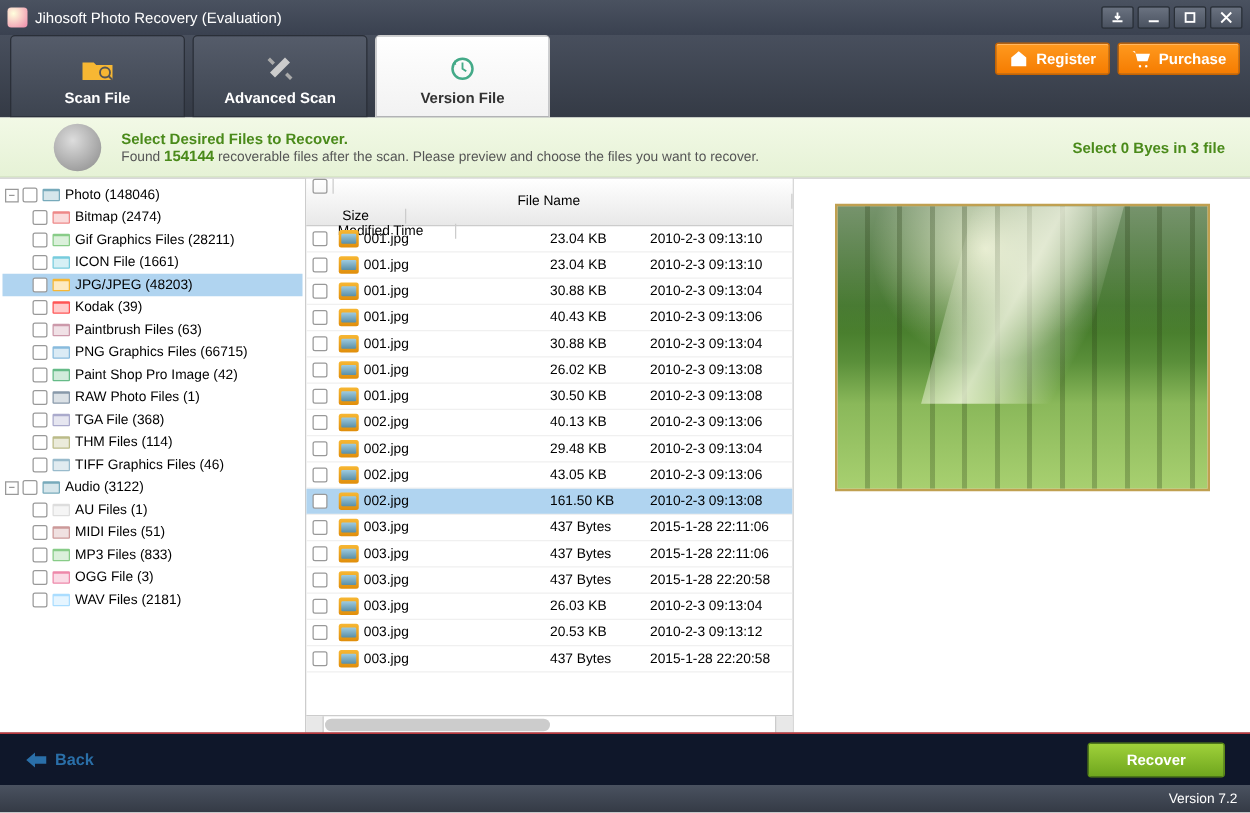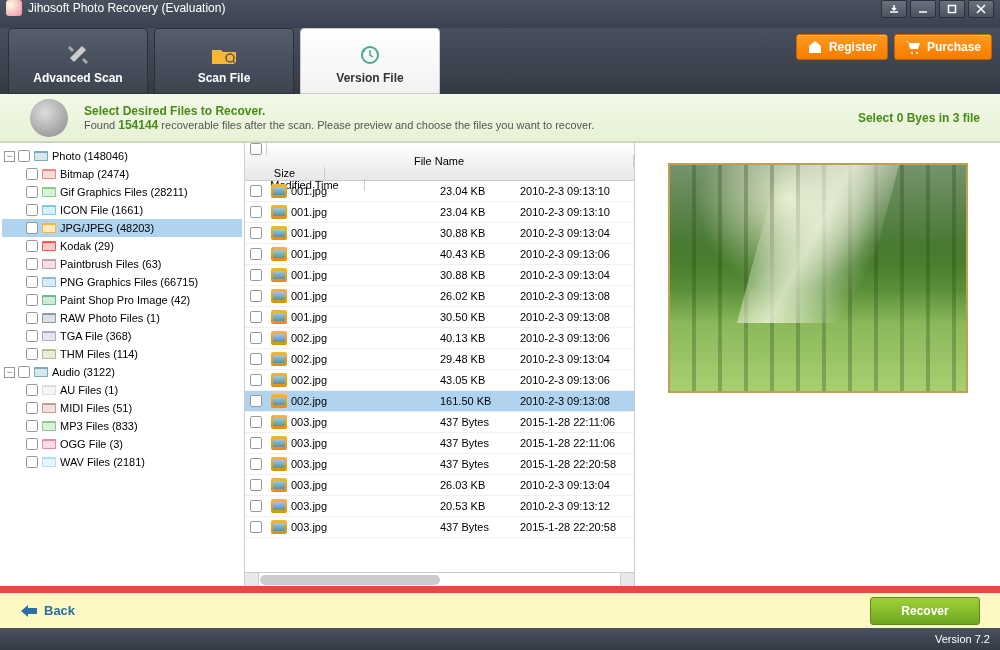--- a/index.html
+++ b/index.html
@@ -1,31 +1,31 @@
 <!DOCTYPE html>
 <html><head>
 <meta charset="utf-8">
 <style>
   * { box-sizing: border-box; margin: 0; padding: 0; font-family: Tahoma, Arial, sans-serif; }
   body { background: #e8e8e8; width: 1000px; height: 650px; overflow: hidden; }
   .window { width: 1000px; height: 650px; background: #fff; display: flex; flex-direction: column; }
-  .titlebar { height: 28px; background: linear-gradient(#4a5260, #3a4150); color: #fff; display: flex; align-items: flex-start; padding: 0 6px; font-size: 12px; }
+  .titlebar { height: 28px; background: linear-gradient(#4a5260, #3a4150); color: #fff; display: flex; align-items: center; padding: 0 6px; font-size: 12px; }
   .titlebar .title { flex: 1; display:flex; align-items:center; gap:6px;}
   .titlebar .ticon { width:16px; height:16px; background: radial-gradient(circle at 30% 30%, #ffd, #e8a); border-radius:3px;}
   .winbtns { display:flex; gap:3px; }
   .winbtn { width:26px; height:18px; background:linear-gradient(#6a7280,#4a5260); border:1px solid #2a3038; border-radius:2px; display:flex; align-items:center; justify-content:center; cursor:pointer;}
   .winbtn svg { width:10px; height:10px; stroke:#fff; fill:none; stroke-width:1.5;}
   .toolbar { height: 66px; background: linear-gradient(#484f5d, #343a45); display:flex; align-items:flex-start; padding: 0 8px; }
   .tabbtn { width:140px; height:100%; background: linear-gradient(#555c6a,#3d4450); border:1px solid #2a2f38; border-radius:4px 4px 0 0; margin-right:6px; display:flex; flex-direction:column; align-items:center; justify-content:center; color:#fff; font-size:12px; font-weight:bold; cursor:pointer; gap:4px; padding-top:6px;}
   .tabbtn.active { background: linear-gradient(#fff,#f2f2f2); color:#333; border-color:#ccc;}
   .tabbtn .ticon2 { width:28px; height:24px; display:flex; align-items:center; justify-content:center;}
   .spacer { flex:1; }
   .orangebtn { height:26px; padding:0 10px; margin-top:6px; margin-left:6px; background:linear-gradient(#ff9a1f,#f57c00); border:1px solid #c86400; border-radius:3px; color:#fff; font-size:12px; font-weight:bold; display:flex; align-items:center; gap:6px; cursor:pointer; box-shadow:0 1px 0 rgba(255,255,255,.3) inset;}
   .orangebtn svg{width:16px;height:16px;fill:#fff;}
-  .banner { height:48px; background: linear-gradient(#f2f9e6,#e6f2d6); border-bottom:1px solid #cde0b8; display:flex; align-items:center; padding:0 20px 0 30px;}
+  .banner { height:48px; background: linear-gradient(#f2f9e6,#e6f2d6); border-bottom:1px solid #cde0b8; display:flex; align-items:center; padding:0 20px 0 43px;}
   .banner .bicon { width:38px; height:38px; border-radius:50%; background: radial-gradient(circle at 40% 35%, #ddd, #888); margin-right:16px;}
   .banner .btxt { flex:1; font-size:11px; color:#555;}
   .banner .btxt .bhead { color:#4a8a1a; font-weight:bold; font-size:12px;}
   .banner .btxt .bnum { color:#4a8a1a; font-weight:bold; font-size:12px;}
   .banner .bright { color:#4a8a1a; font-size:12px; font-weight:bold;}
   .main { flex:1; display:flex; border-top:1px solid #ccc; min-height:0;}
   .tree { width:245px; border-right:1px solid #ccc; overflow-y:auto; font-size:11px; padding:4px 2px;}
   .tnode { display:flex; align-items:center; height:18px; padding:0 2px; gap:3px; white-space:nowrap;}
   .tnode.sel { background:#b0d4f0;}
   .tnode .exp { width:11px; height:11px; border:1px solid #999; font-size:9px; line-height:9px; text-align:center; color:#666; cursor:pointer;}
@@ -57,21 +57,21 @@
     linear-gradient(rgba(255,255,255,0.35),transparent 45%),
     radial-gradient(circle at 40% 15%, rgba(255,255,220,0.8), transparent 35%),
     linear-gradient(180deg,#2d5a1e 0%, #3a7022 35%, #5a8f3a 55%, #8ab85a 70%, #a8d070 100%);
     position:relative; overflow:hidden;}
   .pimg::before{content:"";position:absolute;inset:0;background:
     repeating-linear-gradient(90deg,transparent 0 22px, rgba(40,60,20,0.4) 22px 26px);
     opacity:0.7;}
   .pimg::after{content:"";position:absolute;left:30%;top:0;width:120px;height:70%;
     background:linear-gradient(105deg,transparent 0%,rgba(255,255,240,0.5) 30%,rgba(255,255,240,0.7) 45%,rgba(255,255,240,0.5) 60%,transparent 90%);
     transform:skewX(-15deg);}
-  .bottombar { height:42px; border-top:7px solid #ef4444; display:flex; align-items:center; padding:0 20px; background:#fef9c3;}
+  .bottombar { height:42px; border-top:1px solid #ef4444; display:flex; align-items:center; padding:0 20px; background:#0f172a;}
   .back { color:#2a6fa8; font-weight:bold; font-size:13px; display:flex; align-items:center; gap:6px; cursor:pointer;}
   .back svg{width:18px;height:14px;fill:#2a6fa8;}
   .recover { width:110px; height:28px; background:linear-gradient(#9fd13a,#6fa61e); border:1px solid #5a8a15; border-radius:3px; color:#fff; font-weight:bold; font-size:12px; margin-left:auto; cursor:pointer;}
   .statusbar { height:22px; background:linear-gradient(#4a5260,#343a45); color:#fff; font-size:11px; display:flex; align-items:center; justify-content:flex-end; padding:0 10px;}
 </style>
 </head>
 <body>
 
 <div class="window">
   <div class="titlebar">
@@ -100,35 +100,35 @@
             <path d="M1 1l8 8M9 1l-8 8"></path>
           </svg>
         </div>
     </div>
   </div>
 
   <div class="toolbar">
     <div class="tabbtn">
       <div class="ticon2">
           <svg width="28" height="22" viewBox="0 0 28 22">
-            <path fill="#aaa" d="M6 2l4 4-2 2-4-4z M22 20l-4-4 2-2 4 4z"></path>
-            <path fill="#ccc" d="M18 2l4 4-12 12-4-4z"></path>
-          </svg>
-        </div>
-      <span>Advanced Scan</span>
+            <path fill="#f7b733" d="M2 6h9l2 2h13v12H2z"></path>
+            <circle cx="20" cy="14" r="4" fill="none" stroke="#555" stroke-width="1.5"></circle>
+            <line x1="23" y1="17" x2="26" y2="20" stroke="#555" stroke-width="1.5"></line>
+          </svg>
+        </div>
+      <span>Scan File</span>
     </div>
     <div class="tabbtn">
       <div class="ticon2">
           <svg width="28" height="22" viewBox="0 0 28 22">
-            <path fill="#f7b733" d="M2 6h9l2 2h13v12H2z"></path>
-            <circle cx="20" cy="14" r="4" fill="none" stroke="#555" stroke-width="1.5"></circle>
-            <line x1="23" y1="17" x2="26" y2="20" stroke="#555" stroke-width="1.5"></line>
-          </svg>
-        </div>
-      <span>Scan File</span>
+            <path fill="#aaa" d="M6 2l4 4-2 2-4-4z M22 20l-4-4 2-2 4 4z"></path>
+            <path fill="#ccc" d="M18 2l4 4-12 12-4-4z"></path>
+          </svg>
+        </div>
+      <span>Advanced Scan</span>
     </div>
     <div class="tabbtn active">
       <div class="ticon2">
           <svg width="28" height="22" viewBox="0 0 28 22">
             <circle cx="14" cy="11" r="8" fill="none" stroke="#4a8" stroke-width="2"></circle>
             <path d="M14 6v5l3 2" stroke="#4a8" stroke-width="1.5" fill="none"></path>
             <path d="M8 4l-2 3 3 1z" fill="#4a8"></path>
           </svg>
         </div>
       <span>Version File</span>
@@ -199,21 +199,21 @@
               <rect x="2" y="4" width="12" height="7" fill="#fff" opacity="0.7"></rect>
             </svg></span>
           <span>JPG/JPEG (48203)</span>
         </div>
         <div class="tnode child">
           <span class="chk"></span>
           <span class="ico"><svg width="16" height="14" viewBox="0 0 16 14">
               <rect x="1" y="2" width="14" height="10" fill="#f55" rx="1"></rect>
               <rect x="2" y="4" width="12" height="7" fill="#fff" opacity="0.7"></rect>
             </svg></span>
-          <span>Kodak (29)</span>
+          <span>Kodak (39)</span>
         </div>
         <div class="tnode child">
           <span class="chk"></span>
           <span class="ico"><svg width="16" height="14" viewBox="0 0 16 14">
               <rect x="1" y="2" width="14" height="10" fill="#c9a" rx="1"></rect>
               <rect x="2" y="4" width="12" height="7" fill="#fff" opacity="0.7"></rect>
             </svg></span>
           <span>Paintbrush Files (63)</span>
         </div>
         <div class="tnode child">
@@ -248,20 +248,28 @@
             </svg></span>
           <span>TGA File (368)</span>
         </div>
         <div class="tnode child">
           <span class="chk"></span>
           <span class="ico"><svg width="16" height="14" viewBox="0 0 16 14">
               <rect x="1" y="2" width="14" height="10" fill="#bb8" rx="1"></rect>
               <rect x="2" y="4" width="12" height="7" fill="#fff" opacity="0.7"></rect>
             </svg></span>
           <span>THM Files (114)</span>
+        </div>
+        <div class="tnode child">
+          <span class="chk"></span>
+          <span class="ico"><svg width="16" height="14" viewBox="0 0 16 14">
+              <rect x="1" y="2" width="14" height="10" fill="#9bc" rx="1"></rect>
+              <rect x="2" y="4" width="12" height="7" fill="#fff" opacity="0.7"></rect>
+            </svg></span>
+          <span>TIFF Graphics Files (46)</span>
         </div>
         <div class="tnode">
           <span class="exp">−</span>
           <span class="chk"></span>
           <span class="ico"><svg width="16" height="14" viewBox="0 0 16 14">
               <rect x="1" y="2" width="14" height="10" fill="#7ab" rx="1"></rect>
               <rect x="2" y="4" width="12" height="7" fill="#fff" opacity="0.7"></rect>
             </svg></span>
           <span>Audio (3122)</span>
         </div>

